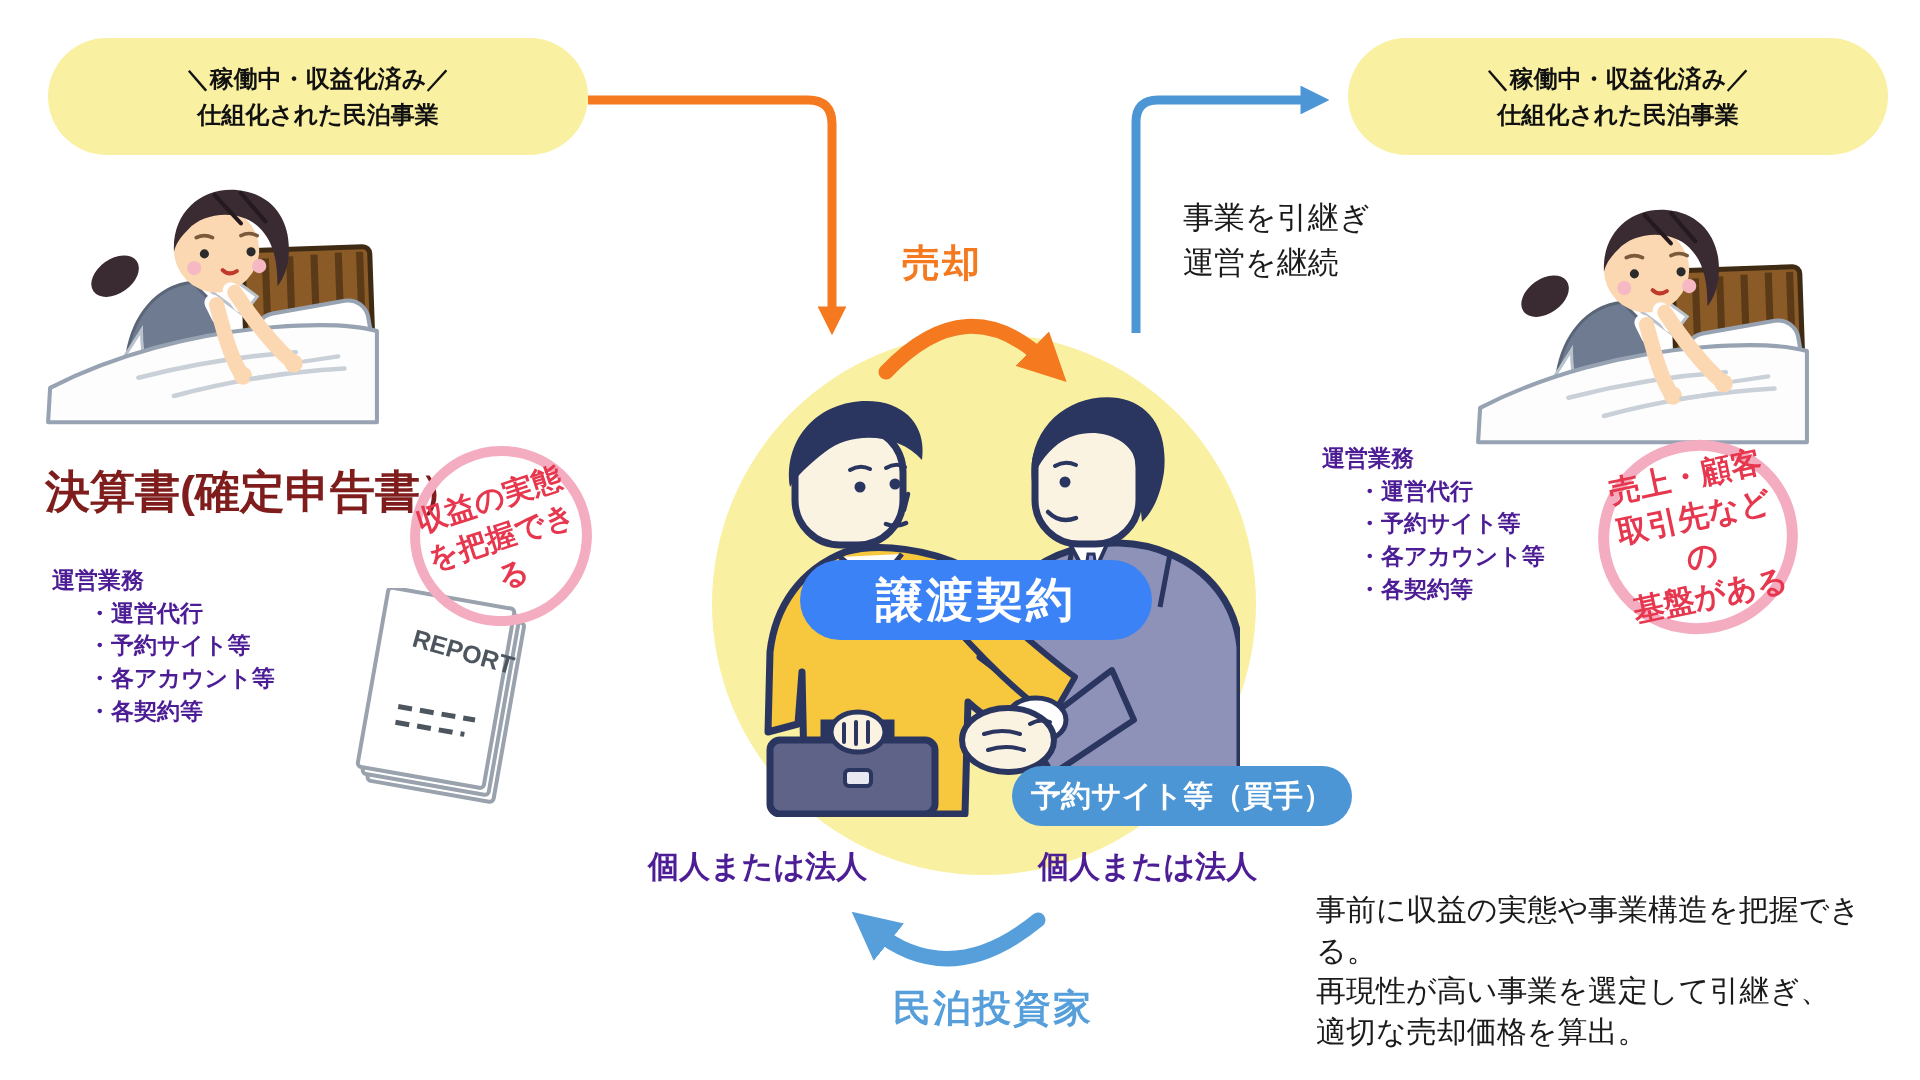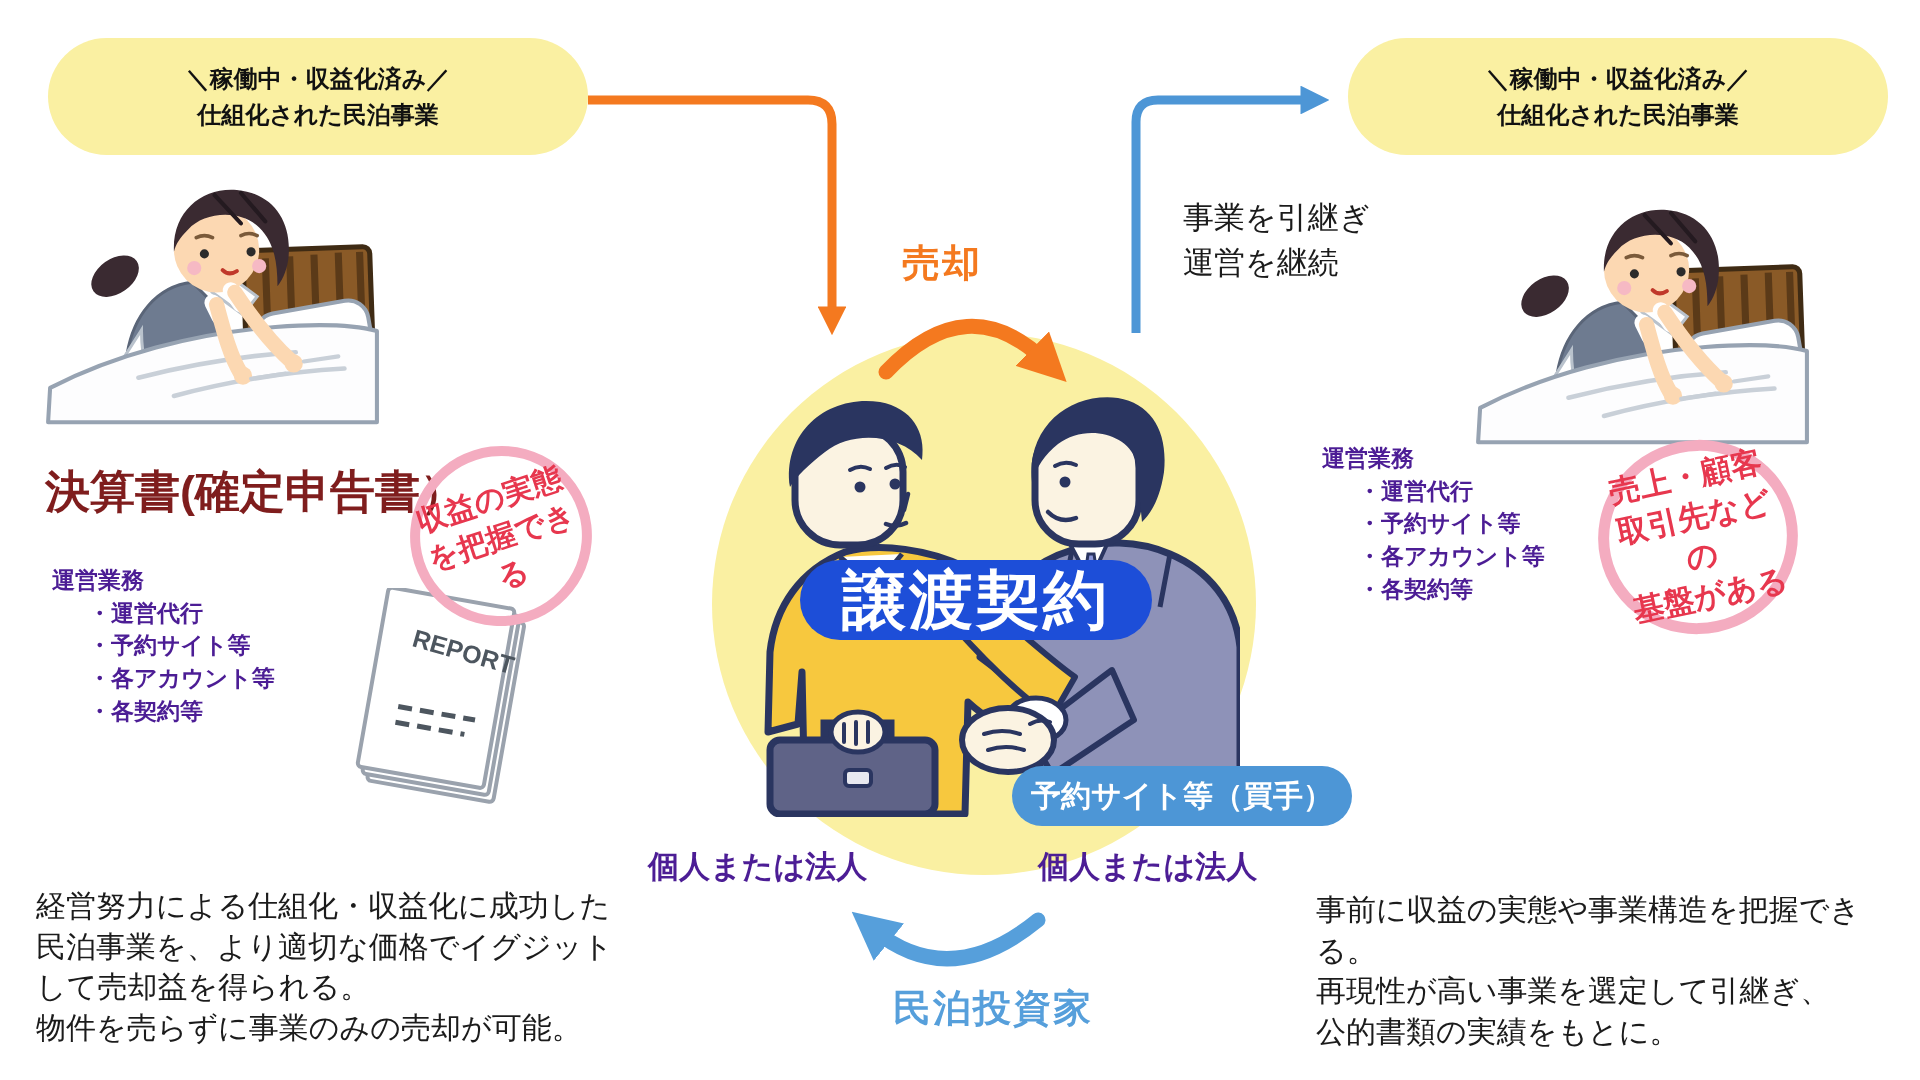--- a/index.html
+++ b/index.html
@@ -4,21 +4,21 @@
 <style>
   html,body{margin:0;padding:0;background:#fff;}
   .canvas{position:relative;width:1920px;height:1080px;background:#fff;overflow:hidden;
           font-family:"Liberation Sans","DejaVu Sans",sans-serif;color:#1a1a1a;}
   .abs{position:absolute;}
   .banner{background:#FAF0A2;border-radius:60px;display:flex;align-items:center;justify-content:center;
           text-align:center;font-weight:bold;font-size:24px;line-height:1.5;white-space:pre-line;color:#111;}
   .desc{font-size:31px;font-weight:500;line-height:1.45;white-space:pre-line;color:#1b1b1b;}
   .flowlabel{font-weight:bold;font-size:38px;letter-spacing:2px;}
   .pill{color:#fff;font-weight:bold;display:flex;align-items:center;justify-content:center;white-space:nowrap;}
-  .contract-pill{background:#1d4ed8;border-radius:42px;font-size:64px;letter-spacing:3px;}
+  .contract-pill{background:#3b82f6;border-radius:42px;font-size:47px;letter-spacing:3px;}
   .seller-pill{background:#F0741F;border-radius:32px;font-size:30px;}
   .buyer-pill{background:#4D96D6;border-radius:32px;font-size:30px;}
   .entity{font-size:31px;font-weight:bold;color:#4c1d95;}
   .bigtitle{font-size:45px;font-weight:bold;color:#7f1d1d;white-space:nowrap;}
   .listblock{font-size:23px;font-weight:bold;color:#4c1d95;line-height:1.42;}
   .listblock .items{margin-left:36px;}
   .benefit{font-size:30px;font-weight:500;line-height:1.35;white-space:pre-line;color:#1b1b1b;}
   .stamp{border-radius:50%;display:flex;align-items:center;justify-content:center;overflow:visible;}
   .stamp-l{border:10px solid #F4ACC0;transform:rotate(-18deg);}
   .stamp-r{border:11px solid #F4ACC0;transform:rotate(-12deg);}
@@ -182,21 +182,17 @@
       <div>・各契約等</div>
     </div>
   </div>
 
   <div class="abs stamp stamp-r" style="left:1598px;top:440px;width:178px;height:172px;z-index:2;">
     <div class="stamp-text" style="font-size:31px;">売上・顧客
 取引先などの
 基盤がある</div>
   </div>
 
-  <div class="abs benefit" style="left:36px;top:886px;width:620px;">経営努力による仕組化・収益化に成功した
-民泊事業を、より適切な価格でイグジット
-して売却益を得られる。
-物件を売らずに事業のみの売却が可能。</div>
   <div class="abs benefit" style="left:1316px;top:890px;width:600px;">事前に収益の実態や事業構造を把握できる。
 再現性が高い事業を選定して引継ぎ、
-公的書類の実績をもとに。</div>
+適切な売却価格を算出。</div>
 
 </div>
 
 </body></html>

